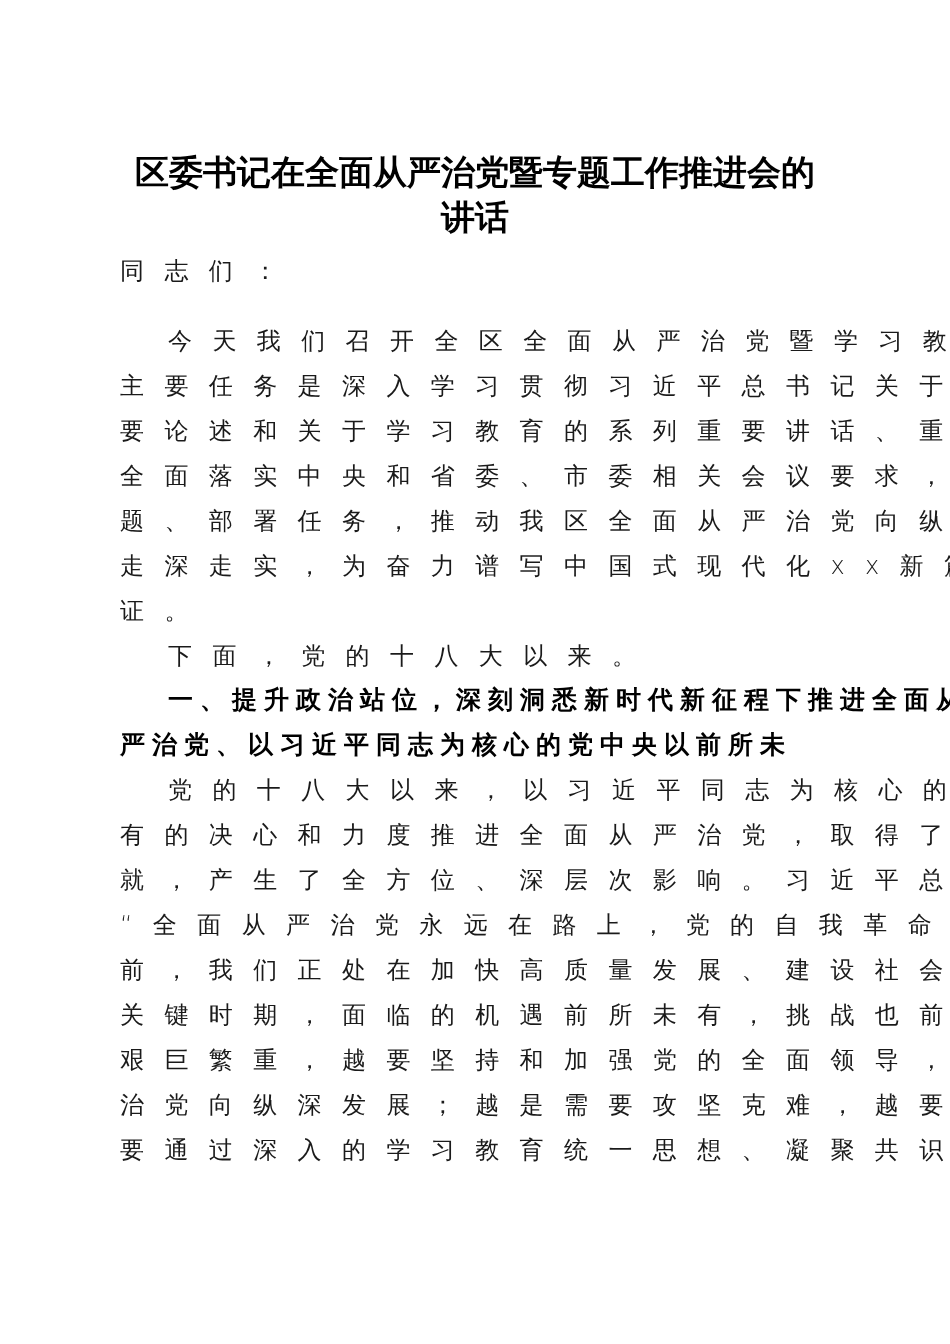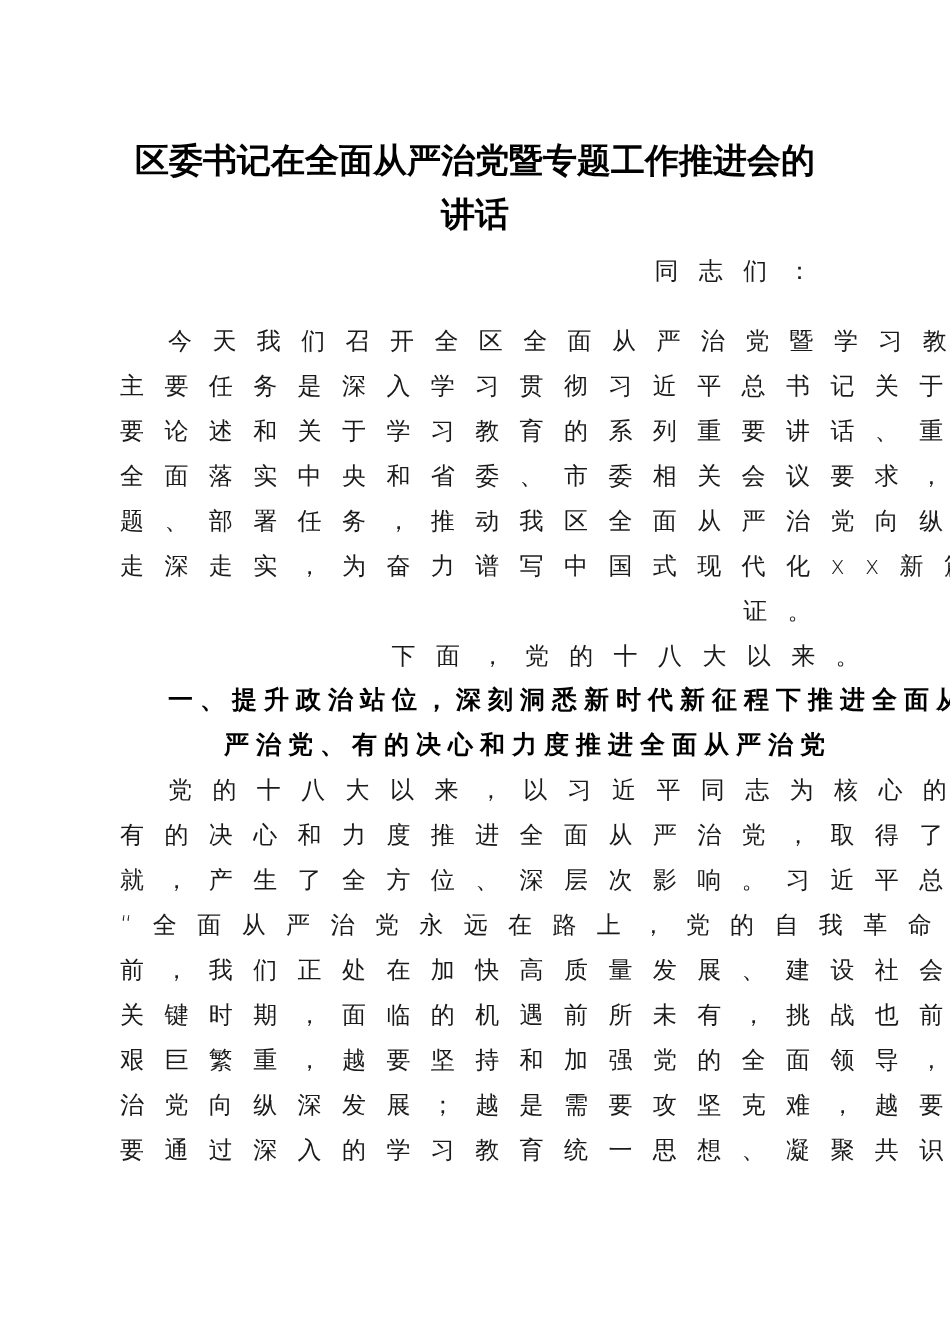--- a/index.html
+++ b/index.html
@@ -1,39 +1,39 @@
 <!DOCTYPE html>
 <html><head>
 <meta charset="utf-8">
 <style>
   html, body { margin:0; padding:0; background:#ffffff; }
   body { width:950px; height:1344px; position:relative; overflow:hidden; font-family:"DejaVu Serif","Liberation Serif",serif; color:#111; }
-  .title { position:absolute; left:0; width:950px; text-align:center; font-family:"DejaVu Serif","Liberation Serif",serif; font-weight:bold; font-size:34px; letter-spacing:0px; color:#000; }
-  .line { position:absolute; left:120px; width:712px; white-space:nowrap; font-size:24px; line-height:30px; letter-spacing:20.4px; color:#1a1a1a; font-family:"DejaVu Sans","Liberation Sans",sans-serif; font-weight:300;text-align:right; }
+  .title { position:absolute; left:0; width:950px; text-align:center; font-family:"DejaVu Serif","Liberation Serif",serif; font-weight:bold; font-size:34px; letter-spacing:0px; color:#000;margin-top:12px; }
+  .line { position:absolute; left:120px; width:712px; white-space:nowrap; font-size:24px; line-height:30px; letter-spacing:20.4px; color:#1a1a1a; font-family:"DejaVu Sans","Liberation Sans",sans-serif; font-weight:300; }
   .line.bold { font-weight:bold; letter-spacing:7px; font-size:25px; color:#000; }
   .indent { left:168px; }
 </style>
 </head>
 <body>
 
 <div>
   <div class="title" style="top:138px;">区委书记在全面从严治党暨专题工作推进会的</div>
-  <div class="title" style="top:192px;">讲话</div>
+  <div class="title" style="top:183px;">讲话</div>
 
   <div class="line" style="top:256px;">同志们：</div>
   <div class="line indent" style="top:326px;">今天我们召开全区全面从严治党暨学习教育工作推进会，</div>
   <div class="line" style="top:371px;">主要任务是深入学习贯彻习近平总书记关于党的作风建设的重</div>
   <div class="line" style="top:416px;">要论述和关于学习教育的系列重要讲话、重要指示批示精神，</div>
   <div class="line" style="top:461px;">全面落实中央和省委、市委相关会议要求，总结工作、分析问</div>
   <div class="line" style="top:506px;">题、部署任务，推动我区全面从严治党向纵深发展、学习教育</div>
   <div class="line" style="top:551px;">走深走实，为奋力谱写中国式现代化xx新篇章提供坚强政治保</div>
   <div class="line" style="top:596px;">证。</div>
   <div class="line indent" style="top:641px;">下面，党的十八大以来。</div>
   <div class="line indent bold" style="top:685px;">一、提升政治站位，深刻洞悉新时代新征程下推进全面从</div>
-  <div class="line bold" style="top:730px;">严治党、有的决心和力度推进全面从严治党</div>
+  <div class="line bold" style="top:730px;">严治党、以习近平同志为核心的党中央以前所未</div>
   <div class="line indent" style="top:775px;">党的十八大以来，以习近平同志为核心的党中央以前所未</div>
   <div class="line" style="top:820px;">有的决心和力度推进全面从严治党，取得了历史性、开创性成</div>
   <div class="line" style="top:865px;">就，产生了全方位、深层次影响。习近平总书记深刻指出，</div>
   <div class="line" style="top:910px;">“全面从严治党永远在路上，党的自我革命永远在路上”。当</div>
   <div class="line" style="top:955px;">前，我们正处在加快高质量发展、建设社会主义现代化强区的</div>
   <div class="line" style="top:1000px;">关键时期，面临的机遇前所未有，挑战也前所未有。越是任务</div>
   <div class="line" style="top:1045px;">艰巨繁重，越要坚持和加强党的全面领导，越要推进全面从严</div>
   <div class="line" style="top:1090px;">治党向纵深发展；越是需要攻坚克难，越要强化理论武装，越</div>
   <div class="line" style="top:1135px;">要通过深入的学习教育统一思想、凝聚共识、激发干劲。近年</div>
 </div>

